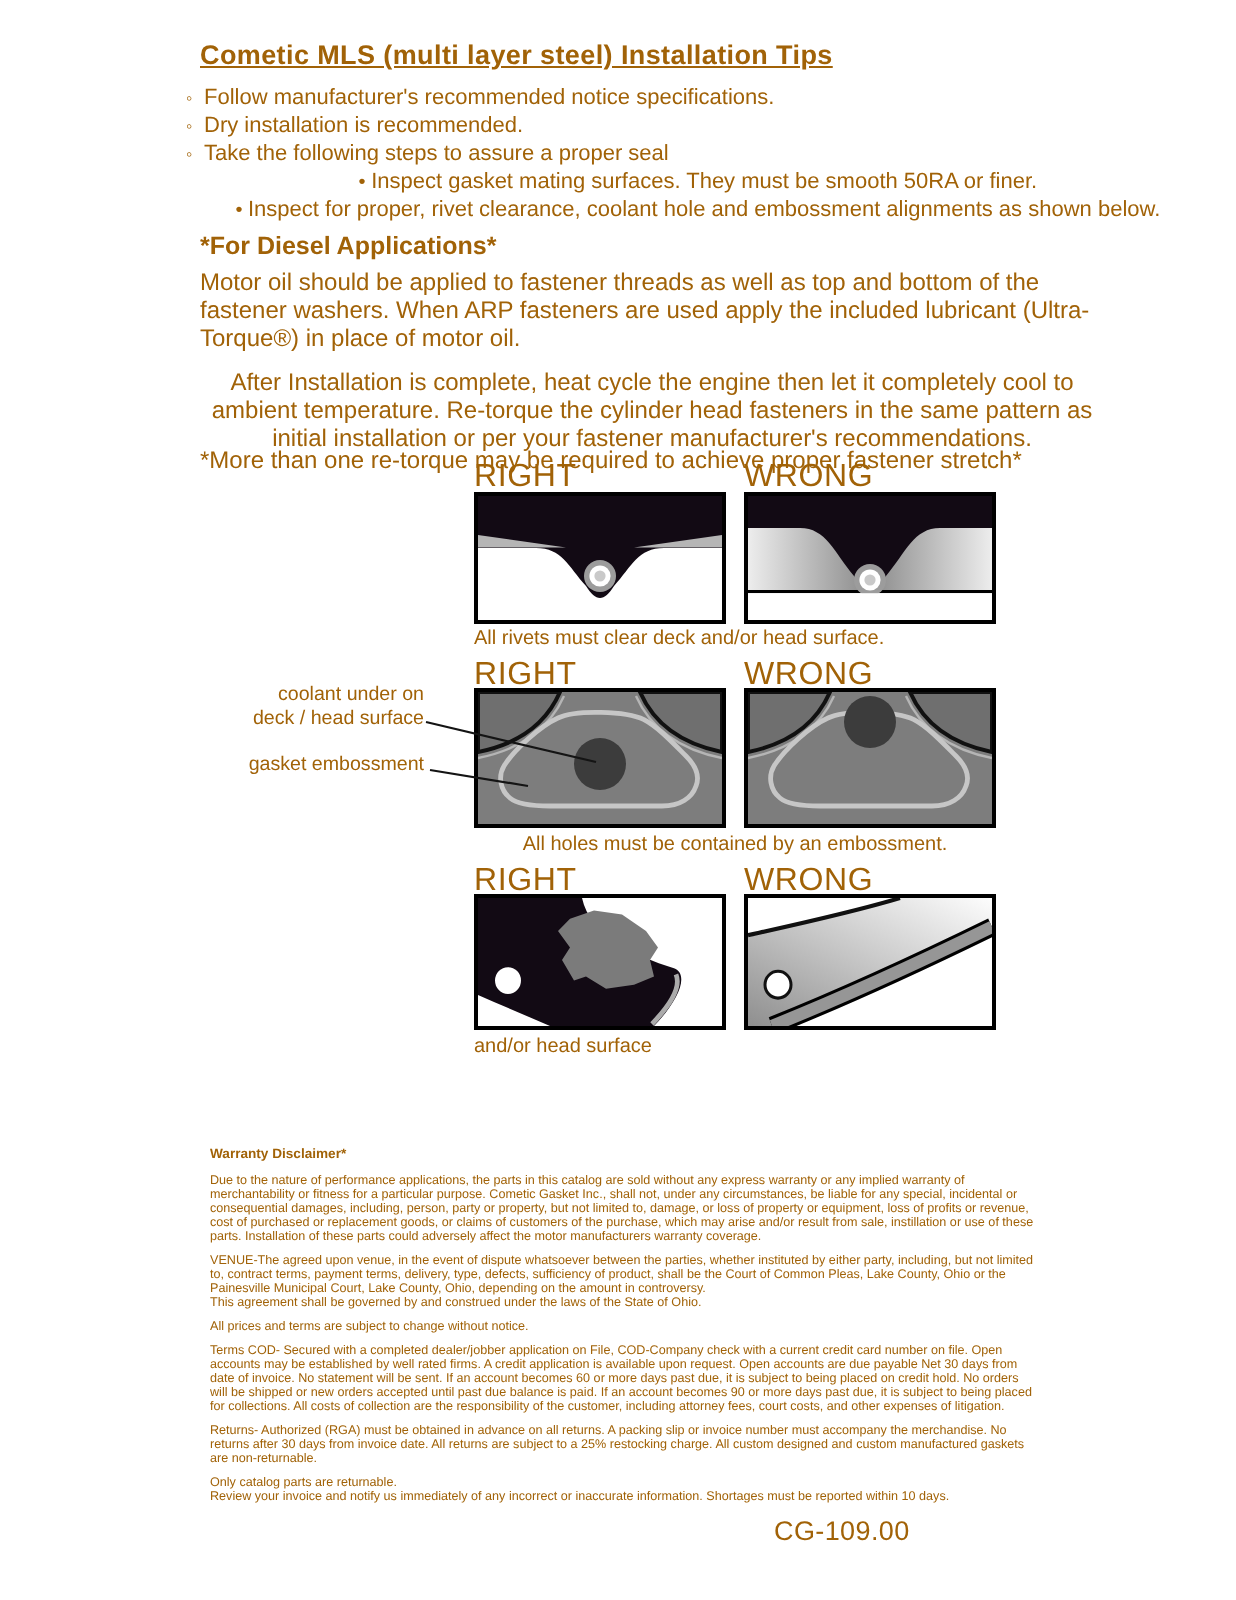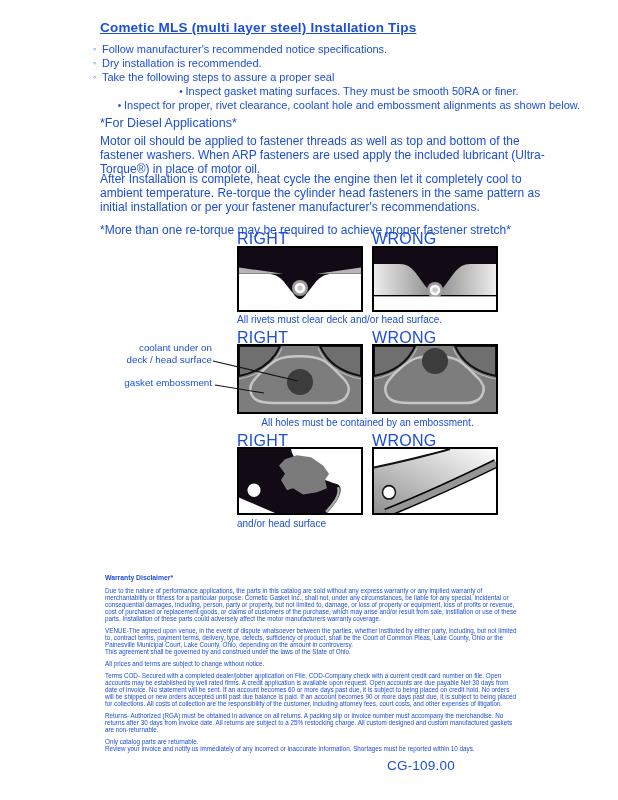--- a/index.html
+++ b/index.html
@@ -1,33 +1,33 @@
 <!DOCTYPE html>
 <html><head>
 <meta charset="utf-8">
 <style>
   html,body{margin:0;padding:0;background:#ffffff;}
   .page{
     position:relative;width:618px;height:800px;background:#ffffff;
-    font-family:"Liberation Sans","DejaVu Sans",sans-serif;color:#1d4ed8;
+    font-family:"Liberation Sans","DejaVu Sans",sans-serif;color:#a16207;
     overflow:hidden;
   }
   .title{
     position:absolute;left:100px;top:20px;font-size:13.5px;font-weight:bold;
     text-decoration:underline;letter-spacing:.2px;white-space:nowrap;
   }
   .tips{position:absolute;left:93px;top:43px;font-size:11px;line-height:13.9px;}
   .tip-row{white-space:nowrap;}
   .tip-marker{display:inline-block;width:9px;font-size:9px;vertical-align:top;line-height:13.9px;}
   .sub{padding-left:22px;text-align:center;}
   .sub .tip-marker{width:9px;font-size:10px;}
-  .diesel-heading{position:absolute;left:100px;top:116px;font-size:12.5px;font-weight:normal;}
+  .diesel-heading{position:absolute;left:100px;top:116px;font-size:12.5px;font-weight:bold;}
   .para{position:absolute;left:100px;width:452px;font-size:12px;line-height:14.2px;}
   .p1{top:134px;}
-  .p2{top:172px;}
+  .p2{top:184px;text-align:center;}
   .p3{top:223px;white-space:nowrap;}
   .figlabel{position:absolute;width:126px;text-align:left;font-size:16px;letter-spacing:.3px;}
   .figbox{position:absolute;width:122px;height:62px;border:2px solid #000;background:#fff;}
   .figbox svg{display:block;width:100%;height:100%;}
   .fb-tall{height:66px;}
   .caption{position:absolute;font-size:10px;line-height:12.8px;}
   .ann{position:absolute;left:96px;width:116px;text-align:right;font-size:9.8px;line-height:11.5px;}
   .ann-lines{position:absolute;left:206px;top:345px;width:110px;height:58px;}
   .warranty{position:absolute;left:105px;top:574px;width:414px;font-size:6.3px;line-height:7px;}
   .warranty .w-head{font-weight:bold;font-size:6.8px;margin:0 0 6px 0;}

